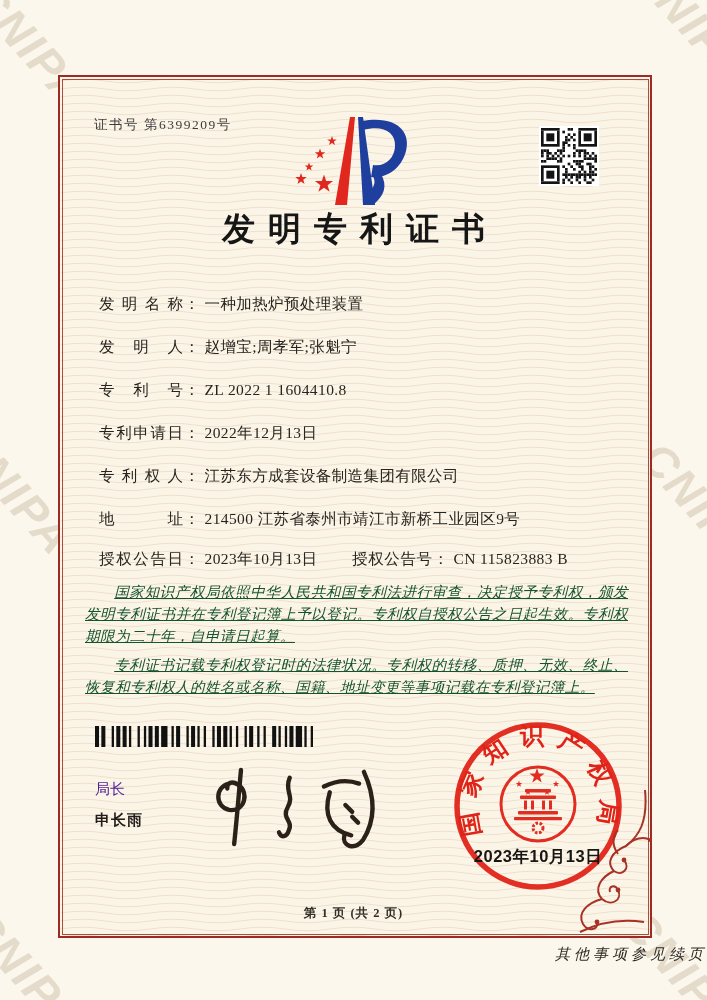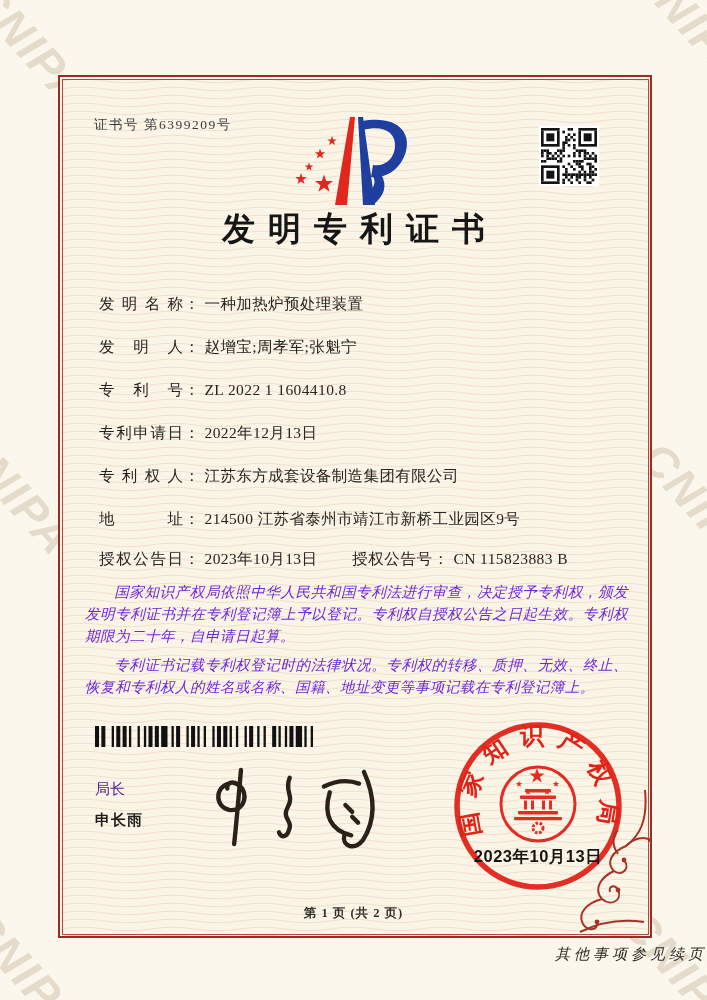--- a/index.html
+++ b/index.html
@@ -44,21 +44,21 @@
     display:inline-flex; justify-content:space-between; width:84px;
     vertical-align:top; letter-spacing:0;
   }
   .flabel2 { width:80px; }
   .fcolon { display:inline-block; margin-left:1px; }
   .fvalue { margin-left:5px; letter-spacing:0.4px; }
   .group2 { position:absolute; left:253px; top:0; }
   .body-text {
     position:absolute; left:85px; top:582px; width:543px;
     font-size:14.6px; font-style:italic; line-height:1.5; letter-spacing:0.4px;
-    color:#6d28d9; text-align:justify;
+    color:#14532d; text-align:justify;text-decoration:underline;
   }
   .body-text p { text-indent:2em; margin-bottom:7px; }
   .barcode { position:absolute; left:95px; top:726px; }
   .officer-title { position:absolute; left:95px; top:780px; font-family:"Liberation Sans","DejaVu Sans",sans-serif; font-size:15px; font-weight:400; color:#4c1d95; }
   .officer-name  { position:absolute; left:95px; top:811px; font-family:"Liberation Sans","DejaVu Sans",sans-serif; font-size:15px; font-weight:700; color:#201d1a; letter-spacing:1px; }
   .signature { position:absolute; left:200px; top:758px; }
   .seal { position:absolute; left:448px; top:716px; }
   .flourish { position:absolute; left:566px; top:790px; }
   .page-info {
     position:absolute; left:0; right:0; top:905px; text-align:center;

